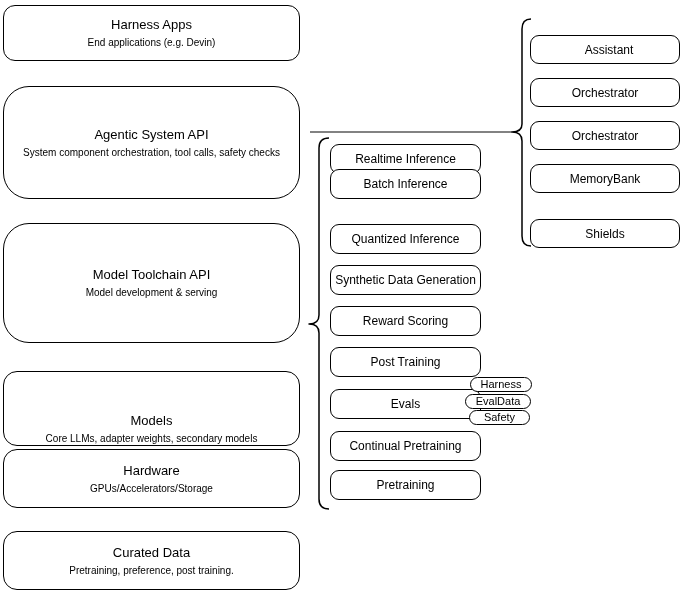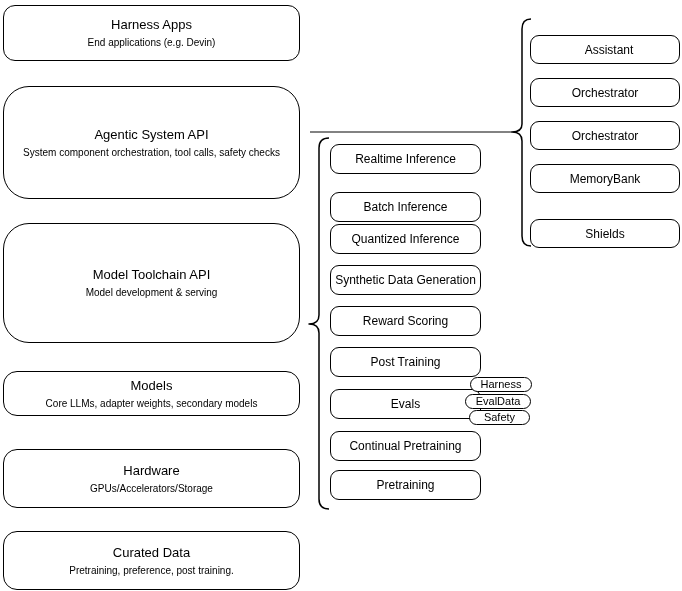--- a/index.html
+++ b/index.html
@@ -10,28 +10,28 @@
   .node{
     position:absolute;background:#fff;border:1.5px solid #000;box-sizing:border-box;
     display:flex;flex-direction:column;align-items:center;justify-content:center;
     text-align:center;z-index:2;
   }
   
   .lbox{left:3px;width:297px;}
   .lb0{top:5px;height:56px;border-radius:12px;}
   .lb1{top:86px;height:113px;border-radius:26px;}
   .lb2{top:223px;height:120px;border-radius:26px;}
-  .lb3{top:371px;height:45px;border-radius:14px;}
+  .lb3{top:371px;height:75px;border-radius:14px;justify-content:flex-end;}
   .lb4{top:449px;height:59px;border-radius:14px;}
   .lb5{top:531px;height:59px;border-radius:14px;}
   .title{font-size:13px;line-height:16px;}
   .sub{font-size:10px;line-height:13px;margin-top:3px;}
   
   .mbox{left:330px;width:151px;height:30px;border-radius:9px;font-size:12px;white-space:nowrap;}
-  .mb0{top:144px;} .mb1{top:192px;text-align:center;} .mb2{top:224px;} .mb3{top:265px;}
+  .mb0{top:144px;} .mb1{top:169px;text-align:center;} .mb2{top:224px;} .mb3{top:265px;}
   .mb4{top:306px;} .mb5{top:347px;} .mb6{top:389px;} .mb7{top:431px;} .mb8{top:470px;}
   
   .rbox{left:530px;width:150px;height:29px;border-radius:9px;font-size:12px;white-space:nowrap;}
   .rb0{top:35px;padding-left:8px;} .rb1{top:78px;} .rb2{top:121px;} .rb3{top:164px;} .rb4{top:191px;margin-top:28px;}
   
   .oval{
     position:absolute;background:#fff;border:1.4px solid #000;border-radius:999px;
     box-sizing:border-box;display:flex;align-items:center;justify-content:center;
     font-size:11px;line-height:11px;white-space:nowrap;z-index:3;
   }

